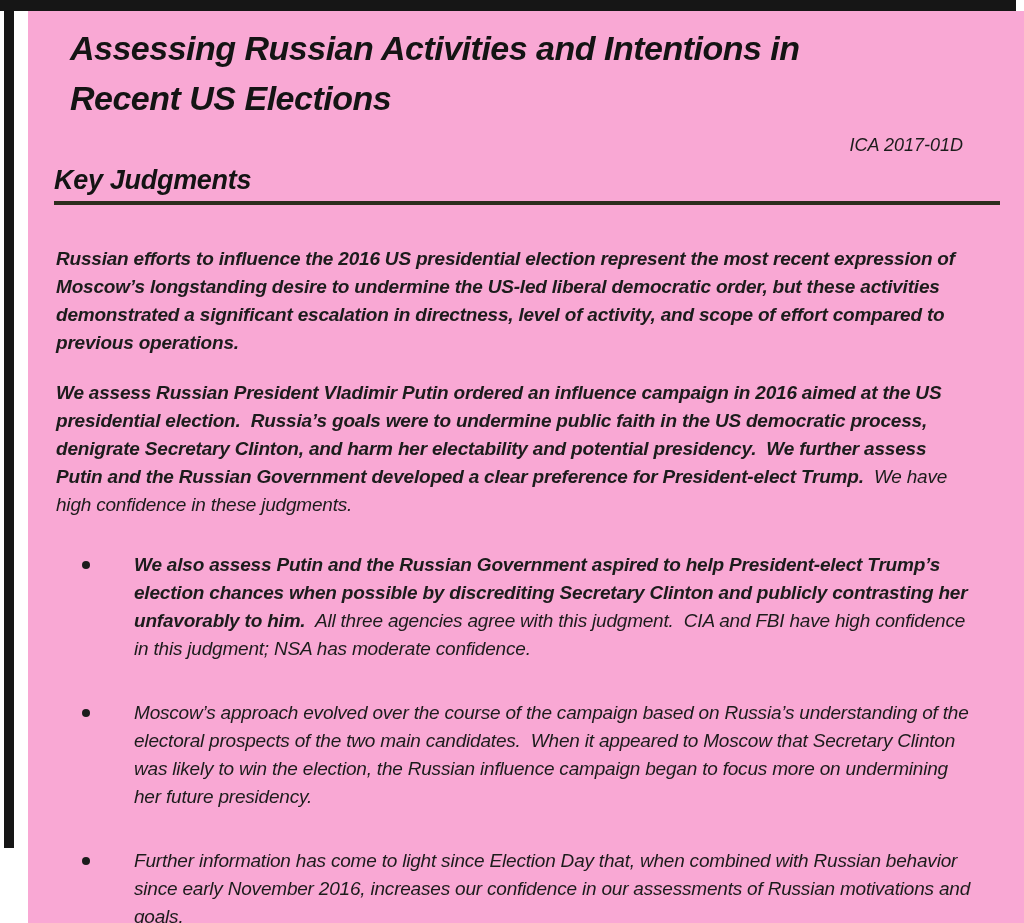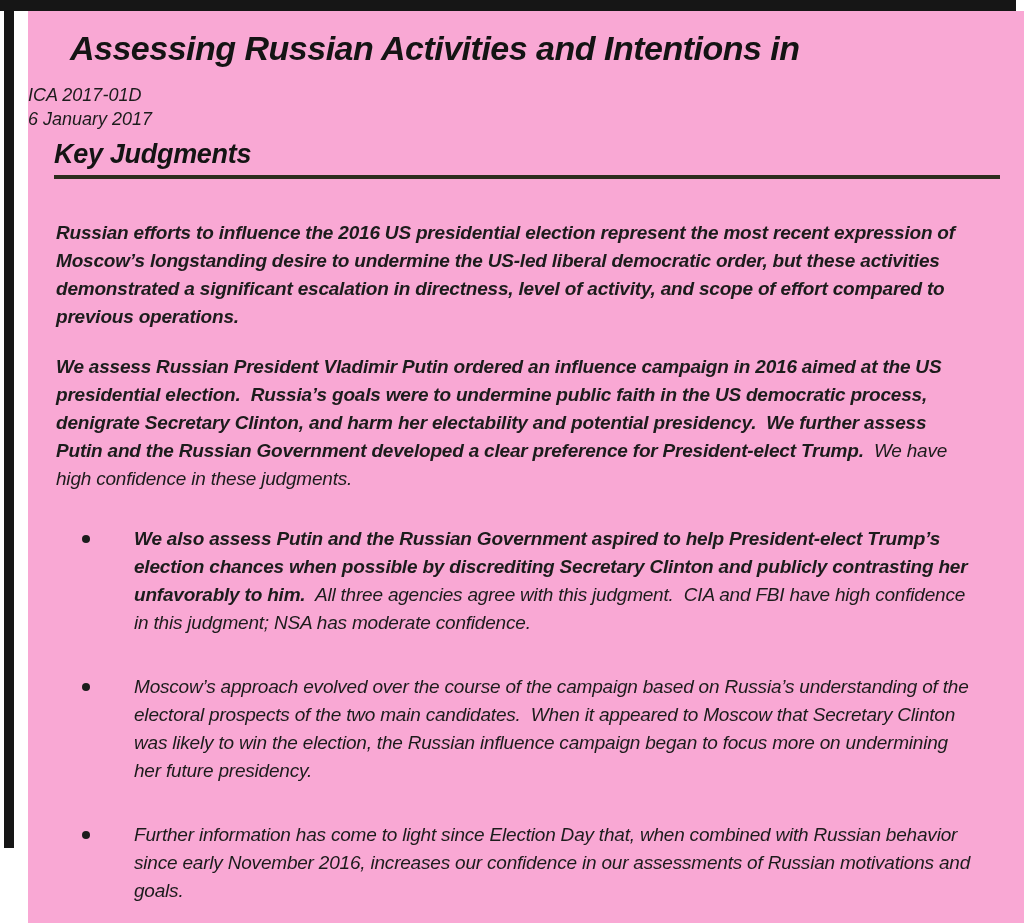--- a/index.html
+++ b/index.html
@@ -38,21 +38,21 @@
   .title {
     margin: 12px 58px 0 42px;
     font-size: 34px;
     font-weight: bold;
     line-height: 50px;
     letter-spacing: -0.5px;
     color: #141414;
   }
   .doc-meta {
     margin: 10px 65px 0 0;
-    text-align: left;
+    text-align: right;
     font-size: 18px;
     line-height: 24px;
   }
   .section-heading {
     margin: 8px 28px 0 26px;
     font-size: 27px;
     font-weight: bold;
     letter-spacing: -0.3px;
     color: #141414;
   }
@@ -95,25 +95,25 @@
 </style>
 </head>
 <body>
 
 <div class="edge-top"></div>
 <div class="edge-left"></div>
 
 <div class="sheet">
   <div class="title">
     <div>Assessing Russian Activities and Intentions in</div>
+    <div>Recent US Elections</div>
   </div>
 
   <div class="doc-meta">
     <div>ICA 2017-01D</div>
-    <div>6 January 2017</div>
   </div>
 
   <div class="section-heading">Key Judgments</div>
   <div class="heading-rule"></div>
 
   <div class="body-text">
     <div id="paragraphs">
         <div class="para"><span class="seg bold">Russian efforts to influence the 2016 US presidential election represent the most recent expression of Moscow’s longstanding desire to undermine the US-led liberal democratic order, but these activities demonstrated a significant escalation in directness, level of activity, and scope of effort compared to previous operations.</span></div>
         <div class="para"><span class="seg bold">We assess Russian President Vladimir Putin ordered an influence campaign in 2016 aimed at the US presidential election.  Russia’s goals were to undermine public faith in the US democratic process, denigrate Secretary Clinton, and harm her electability and potential presidency.  We further assess Putin and the Russian Government developed a clear preference for President-elect Trump.</span><span class="seg">  We have high confidence in these judgments.</span></div>
       </div>

